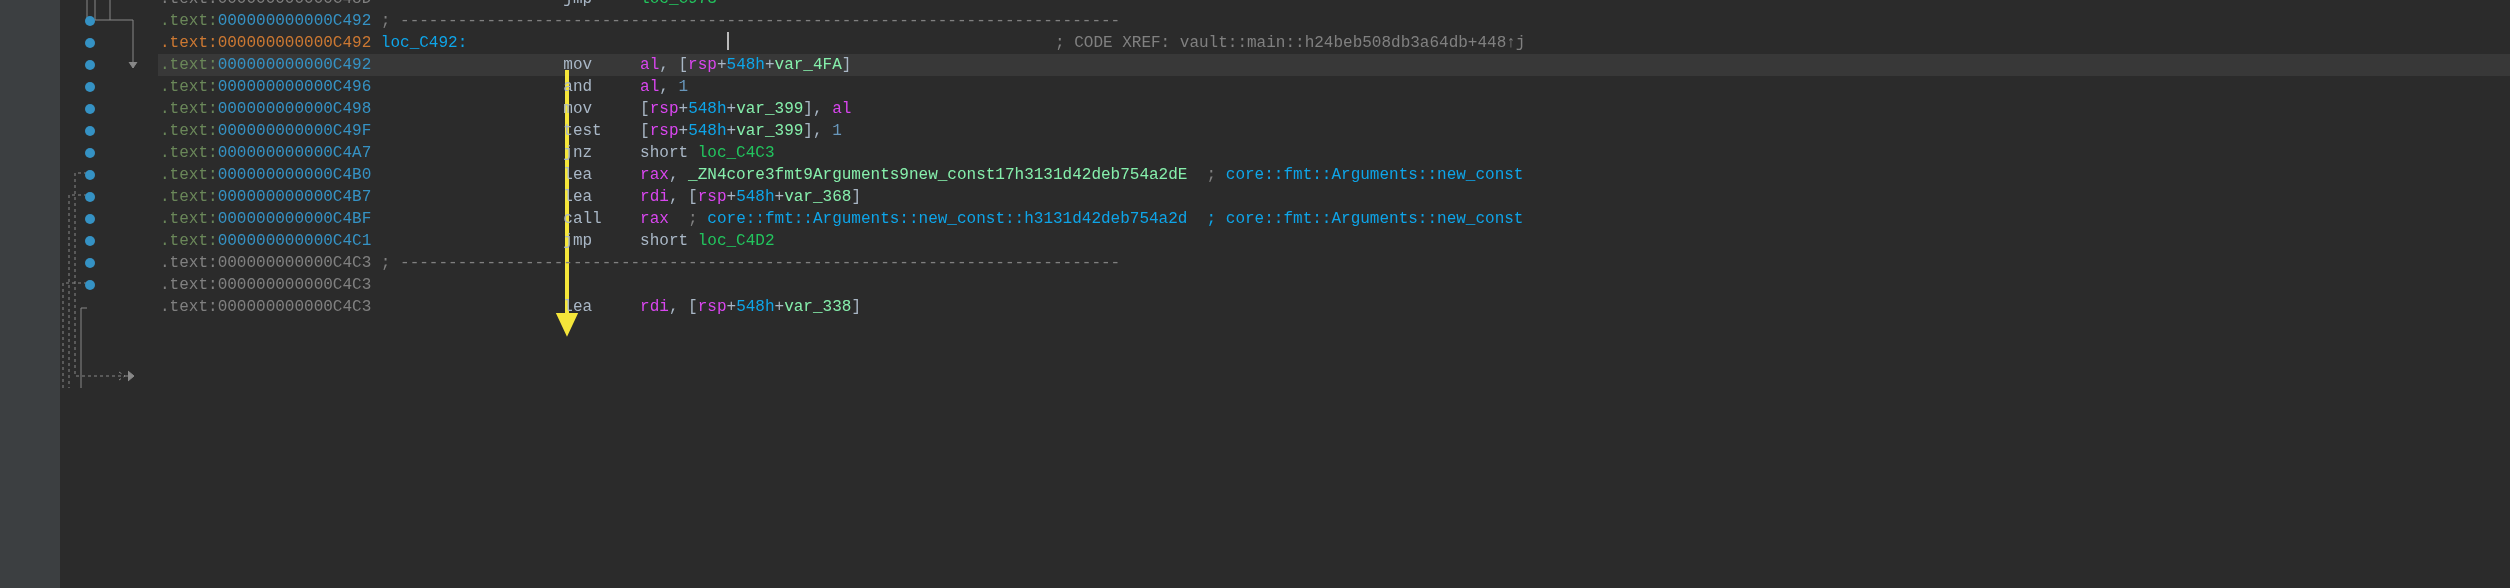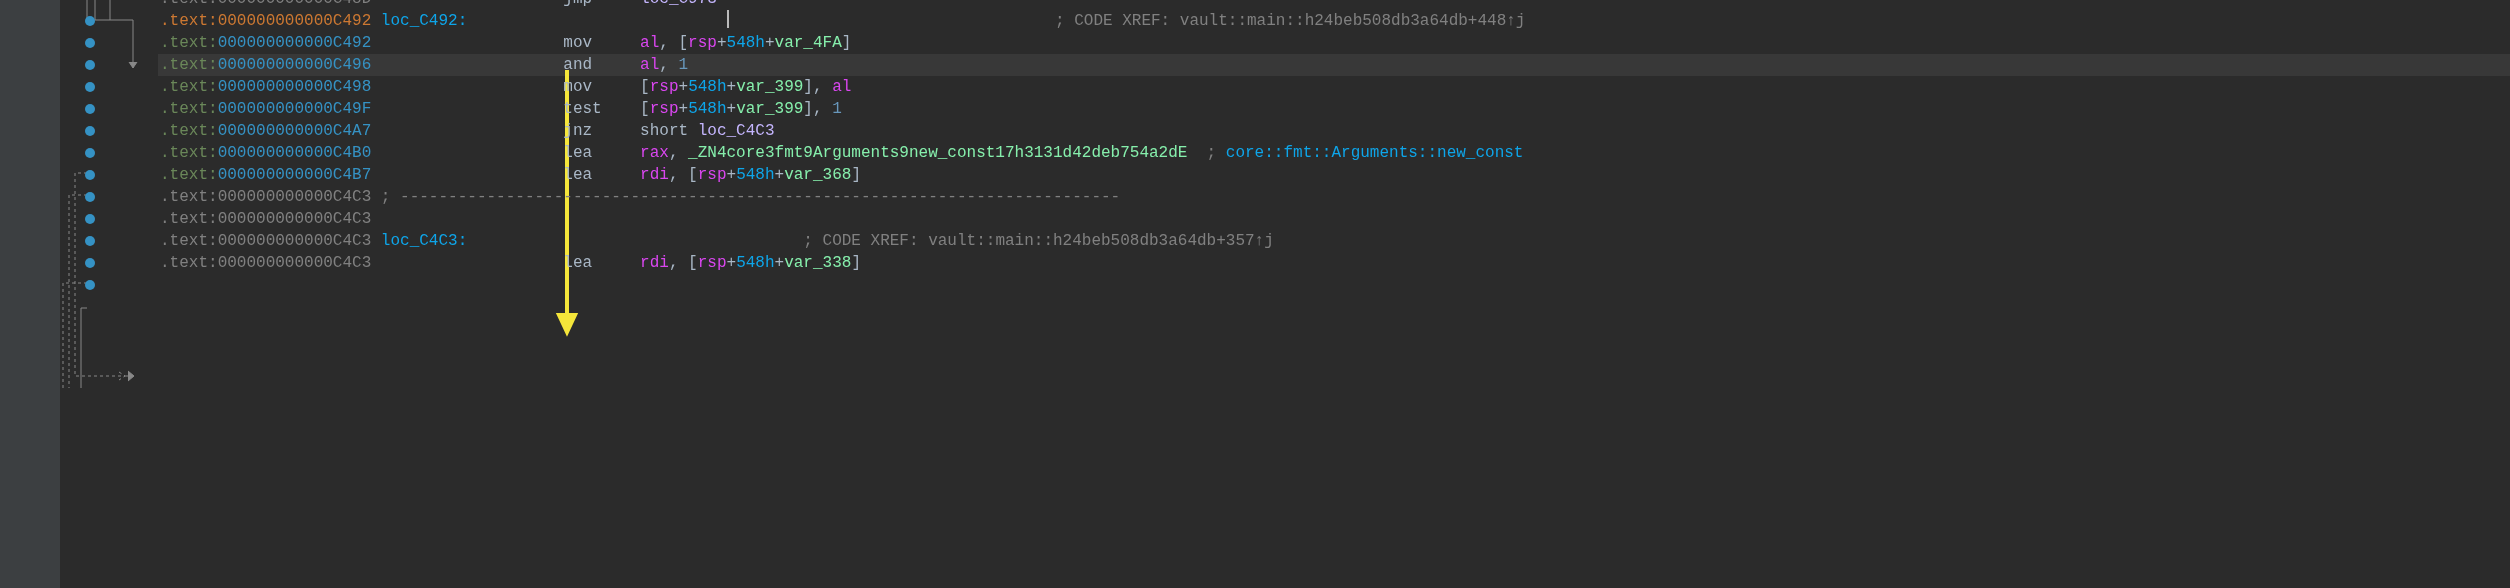--- a/index.html
+++ b/index.html
@@ -12,21 +12,21 @@
   .tok-seg{color:#6a8759}
   .tok-seg-active{color:#cc7832}
   .tok-addr{color:#3592c4}
   .tok-addr-active{color:#cc7832}
   .tok-gray{color:#808080}
   .tok-mn{color:#a9b7c6}
   .tok-reg{color:#d946ef}
   .tok-sym{color:#a9b7c6}
   .tok-num{color:#6897bb}
   .tok-var{color:#86efac}
-  .tok-loc{color:#c4b5fd}
+  .tok-loc{color:#22c55e}
   .tok-yellow{color:#0ea5e9}
   .tok-548{color:#0ea5e9}
   .cursor{display:inline-block;width:2px;height:18px;background:#bbb;margin-bottom:-3px}
   svg.flow{position:absolute;left:55px;top:-12px;width:110px;height:600px;pointer-events:none}
   svg.arrow{position:absolute;left:555px;top:70px;width:30px;height:270px;pointer-events:none}
   .hl-row{position:absolute;left:158px;right:0;height:22px;top:54px;background:rgba(80,80,80,.35)}
 </style>
 </head>
 <body>
 
@@ -55,31 +55,33 @@
 
 <svg class="arrow">
   <g stroke="#f5e63a" stroke-width="4" fill="#f5e63a">
     <line x1="12" y1="0" x2="12" y2="250"></line>
     <polygon points="4,245 20,245 12,262"></polygon>
   </g>
 </svg>
 
 <div class="code-col" id="code">
     <div class="row"><span class="tok-gray">.text</span><span class="tok-gray">:</span><span class="tok-gray">000000000000C48D</span>                    <span class="tok-mn">jmp     </span><span class="tok-loc">loc_C973</span></div>
+    <div class="row"><span class="tok-seg">.text</span><span class="tok-seg">:</span><span class="tok-addr">000000000000C492</span> <span class="tok-gray">; ---------------------------------------------------------------------------</span></div>
     <div class="row"><span class="tok-seg-active">.text</span><span class="tok-seg-active">:</span><span class="tok-addr-active">000000000000C492</span> <span class="tok-yellow">loc_C492:</span>                           <span class="cursor"></span>                                  <span class="tok-gray">; CODE XREF: vault::main::h24beb508db3a64db+448↑j</span></div>
     <div class="row"><span class="tok-seg">.text</span><span class="tok-seg">:</span><span class="tok-addr">000000000000C492</span>                    <span class="tok-mn">mov     </span><span class="tok-reg">al</span><span class="tok-sym">, [</span><span class="tok-reg">rsp</span><span class="tok-sym">+</span><span class="tok-548">548h</span><span class="tok-sym">+</span><span class="tok-var">var_4FA</span><span class="tok-sym">]</span></div>
     <div class="row"><span class="tok-seg">.text</span><span class="tok-seg">:</span><span class="tok-addr">000000000000C496</span>                    <span class="tok-mn">and     </span><span class="tok-reg">al</span><span class="tok-sym">, </span><span class="tok-num">1</span></div>
     <div class="row"><span class="tok-seg">.text</span><span class="tok-seg">:</span><span class="tok-addr">000000000000C498</span>                    <span class="tok-mn">mov     </span><span class="tok-sym">[</span><span class="tok-reg">rsp</span><span class="tok-sym">+</span><span class="tok-548">548h</span><span class="tok-sym">+</span><span class="tok-var">var_399</span><span class="tok-sym">], </span><span class="tok-reg">al</span></div>
     <div class="row"><span class="tok-seg">.text</span><span class="tok-seg">:</span><span class="tok-addr">000000000000C49F</span>                    <span class="tok-mn">test    </span><span class="tok-sym">[</span><span class="tok-reg">rsp</span><span class="tok-sym">+</span><span class="tok-548">548h</span><span class="tok-sym">+</span><span class="tok-var">var_399</span><span class="tok-sym">], </span><span class="tok-num">1</span></div>
     <div class="row"><span class="tok-seg">.text</span><span class="tok-seg">:</span><span class="tok-addr">000000000000C4A7</span>                    <span class="tok-mn">jnz     </span><span class="tok-sym">short </span><span class="tok-loc">loc_C4C3</span></div>
     <div class="row"><span class="tok-seg">.text</span><span class="tok-seg">:</span><span class="tok-addr">000000000000C4B0</span>                    <span class="tok-mn">lea     </span><span class="tok-reg">rax</span><span class="tok-sym">, </span><span class="tok-var">_ZN4core3fmt9Arguments9new_const17h3131d42deb754a2dE</span> <span class="tok-gray"> ; </span><span class="tok-yellow">core::fmt::Arguments::new_const</span></div>
     <div class="row"><span class="tok-seg">.text</span><span class="tok-seg">:</span><span class="tok-addr">000000000000C4B7</span>                    <span class="tok-mn">lea     </span><span class="tok-reg">rdi</span><span class="tok-sym">, [</span><span class="tok-reg">rsp</span><span class="tok-sym">+</span><span class="tok-548">548h</span><span class="tok-sym">+</span><span class="tok-var">var_368</span><span class="tok-sym">]</span></div>
+    <div class="row"><span class="tok-seg">.text</span><span class="tok-seg">:</span><span class="tok-addr">000000000000C4BF</span>                    <span class="tok-mn">call    </span><span class="tok-reg">rax</span> <span class="tok-gray"> ; </span><span class="tok-yellow">core::fmt::Arguments::new_const::h3131d42deb754a2d  ; core::fmt::Arguments::new_const</span></div>
+    <div class="row"><span class="tok-seg">.text</span><span class="tok-seg">:</span><span class="tok-addr">000000000000C4C1</span>                    <span class="tok-mn">jmp     </span><span class="tok-sym">short </span><span class="tok-loc">loc_C4D2</span></div>
     <div class="row"><span class="tok-gray">.text</span><span class="tok-gray">:</span><span class="tok-gray">000000000000C4C3</span> <span class="tok-gray">; ---------------------------------------------------------------------------</span></div>
     <div class="row"><span class="tok-gray">.text</span><span class="tok-gray">:</span><span class="tok-gray">000000000000C4C3</span> </div>
-    <div class="row"><span class="tok-gray">.text</span><span class="tok-gray">:</span><span class="tok-gray">000000000000C4C3</span> <span class="tok-yellow">loc_C4C3:</span>                                   <span class="tok-gray">; CODE XREF: vault::main::h24beb508db3a64db+357↑j</span></div>
     <div class="row"><span class="tok-gray">.text</span><span class="tok-gray">:</span><span class="tok-gray">000000000000C4C3</span>                    <span class="tok-mn">lea     </span><span class="tok-reg">rdi</span><span class="tok-sym">, [</span><span class="tok-reg">rsp</span><span class="tok-sym">+</span><span class="tok-548">548h</span><span class="tok-sym">+</span><span class="tok-var">var_338</span><span class="tok-sym">]</span></div>
   </div>
 
 <div class="bp-dot" style="top: 16px;"></div>
 <div class="bp-dot" style="top: 38px;"></div>
 <div class="bp-dot" style="top: 60px;"></div>
 <div class="bp-dot" style="top: 82px;"></div>
 <div class="bp-dot" style="top: 104px;"></div>
 <div class="bp-dot" style="top: 126px;"></div>
 <div class="bp-dot" style="top: 148px;"></div>

